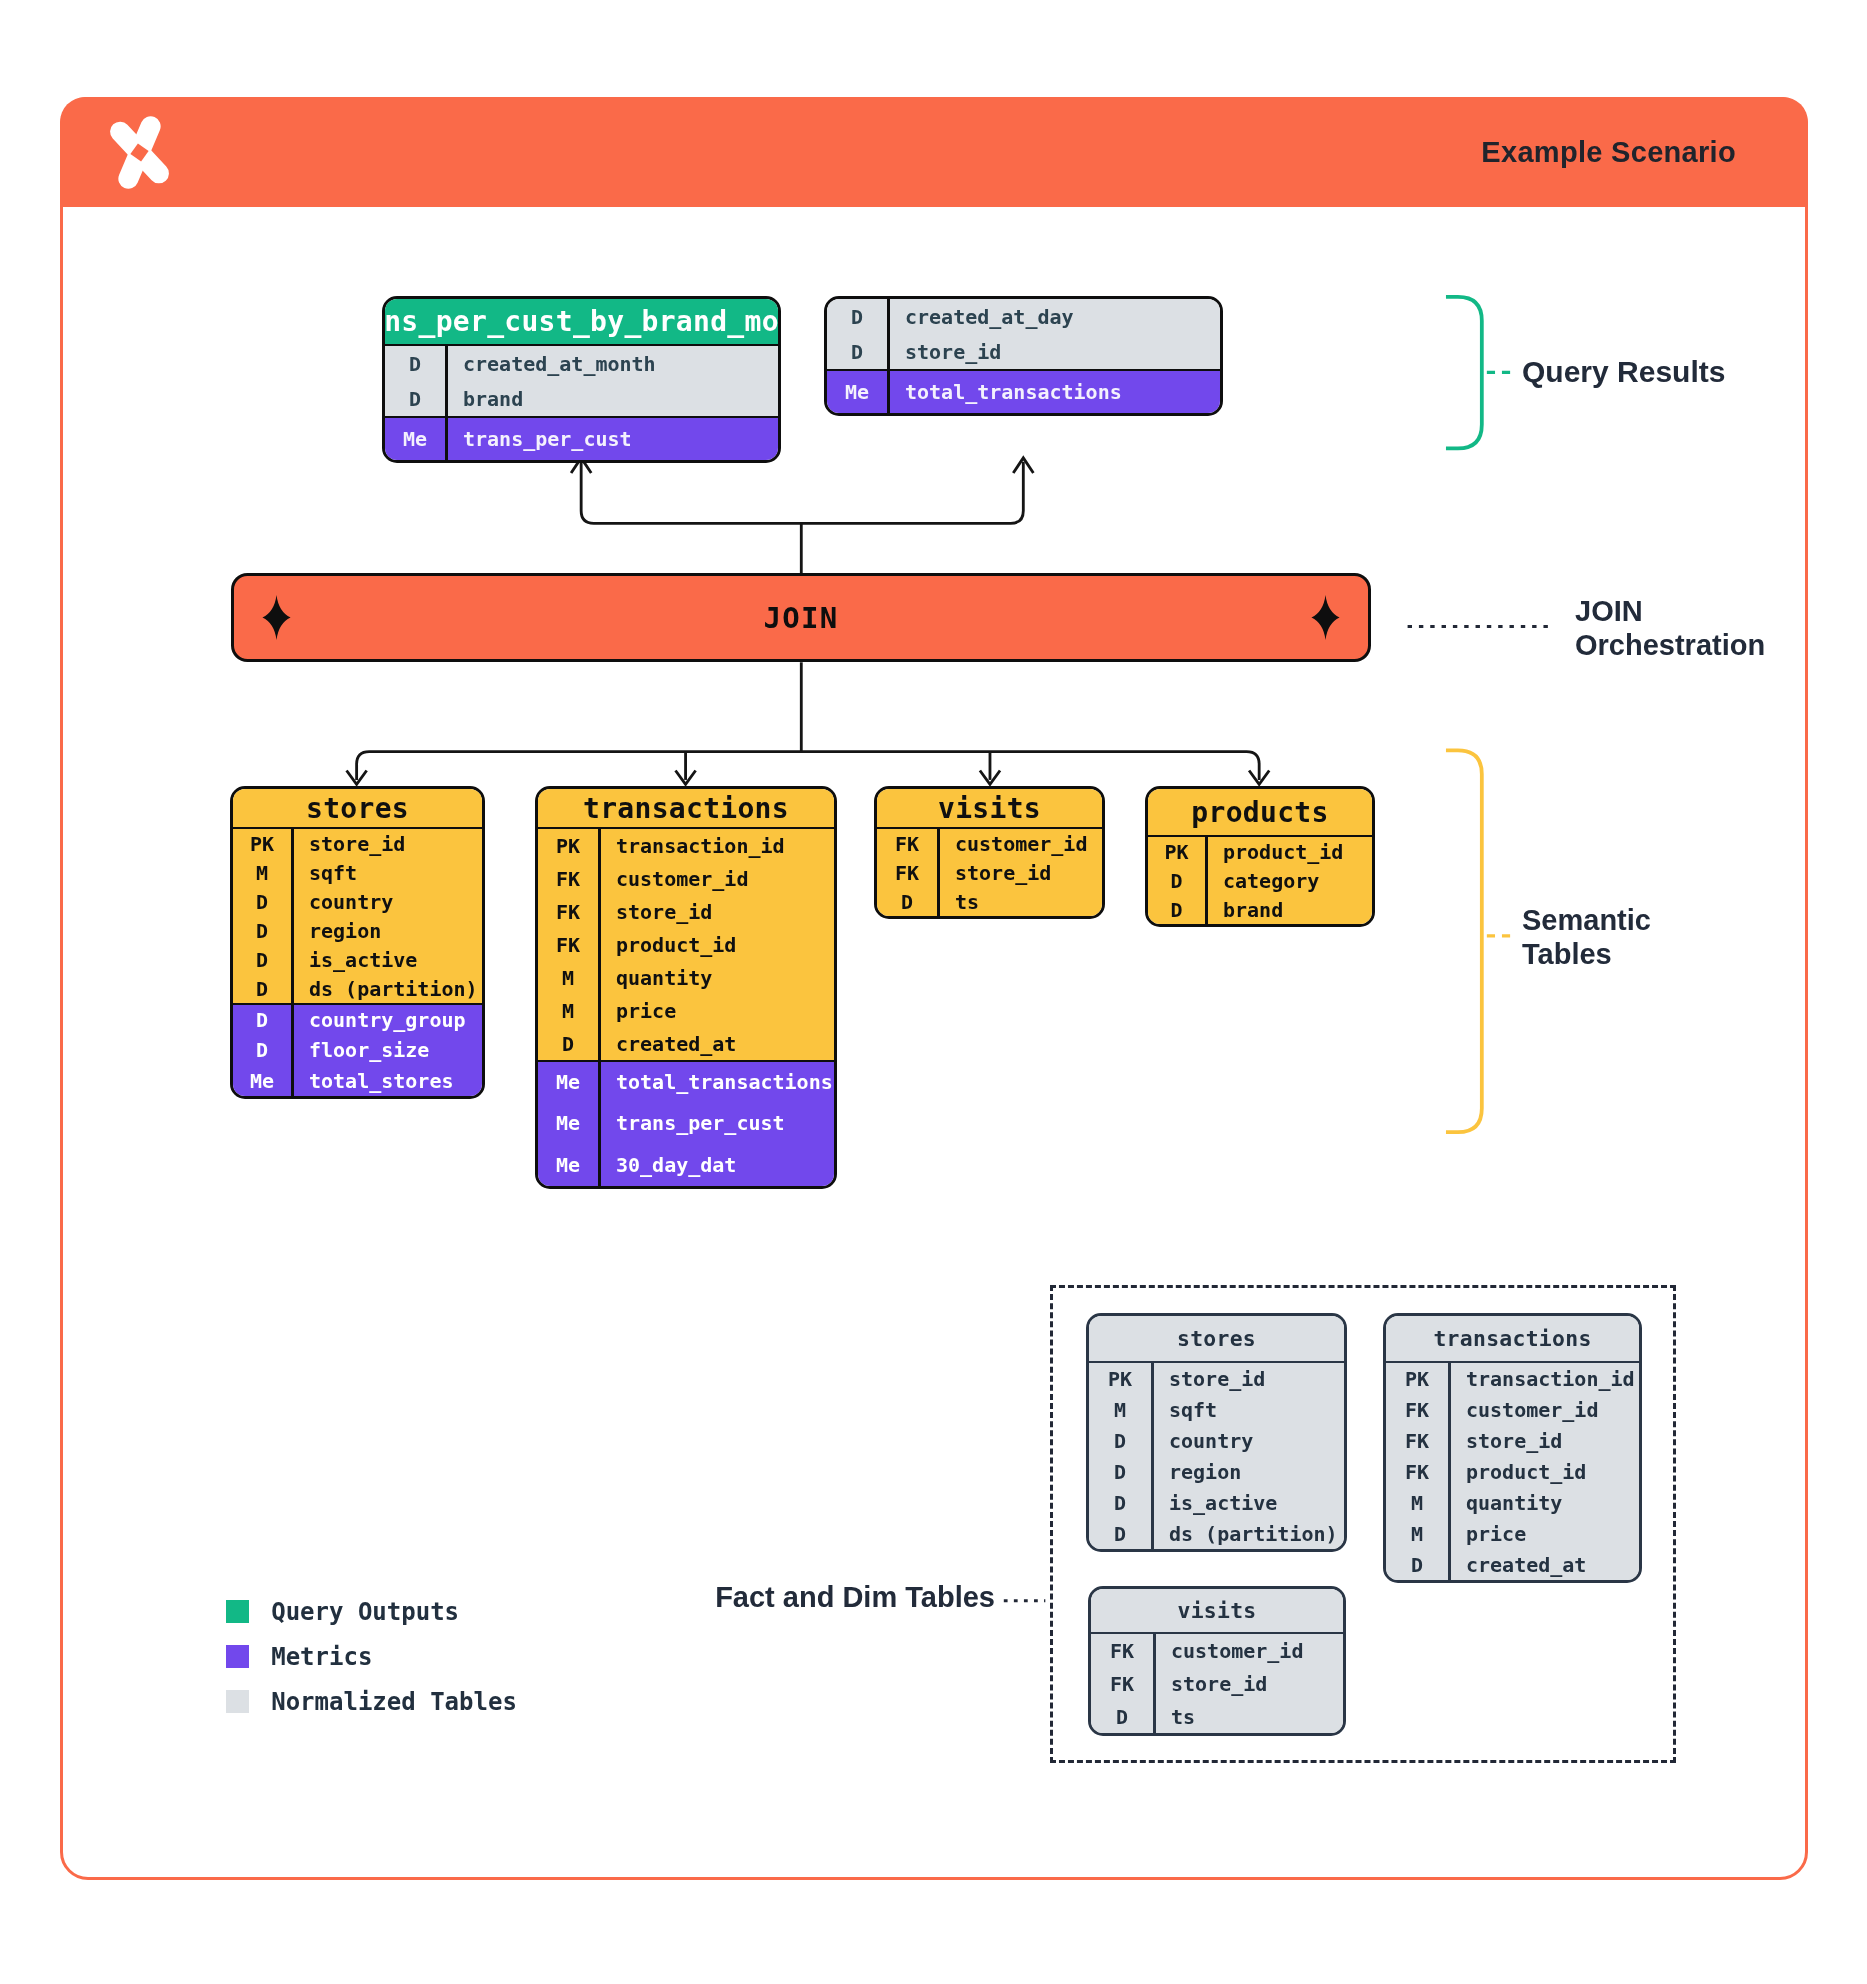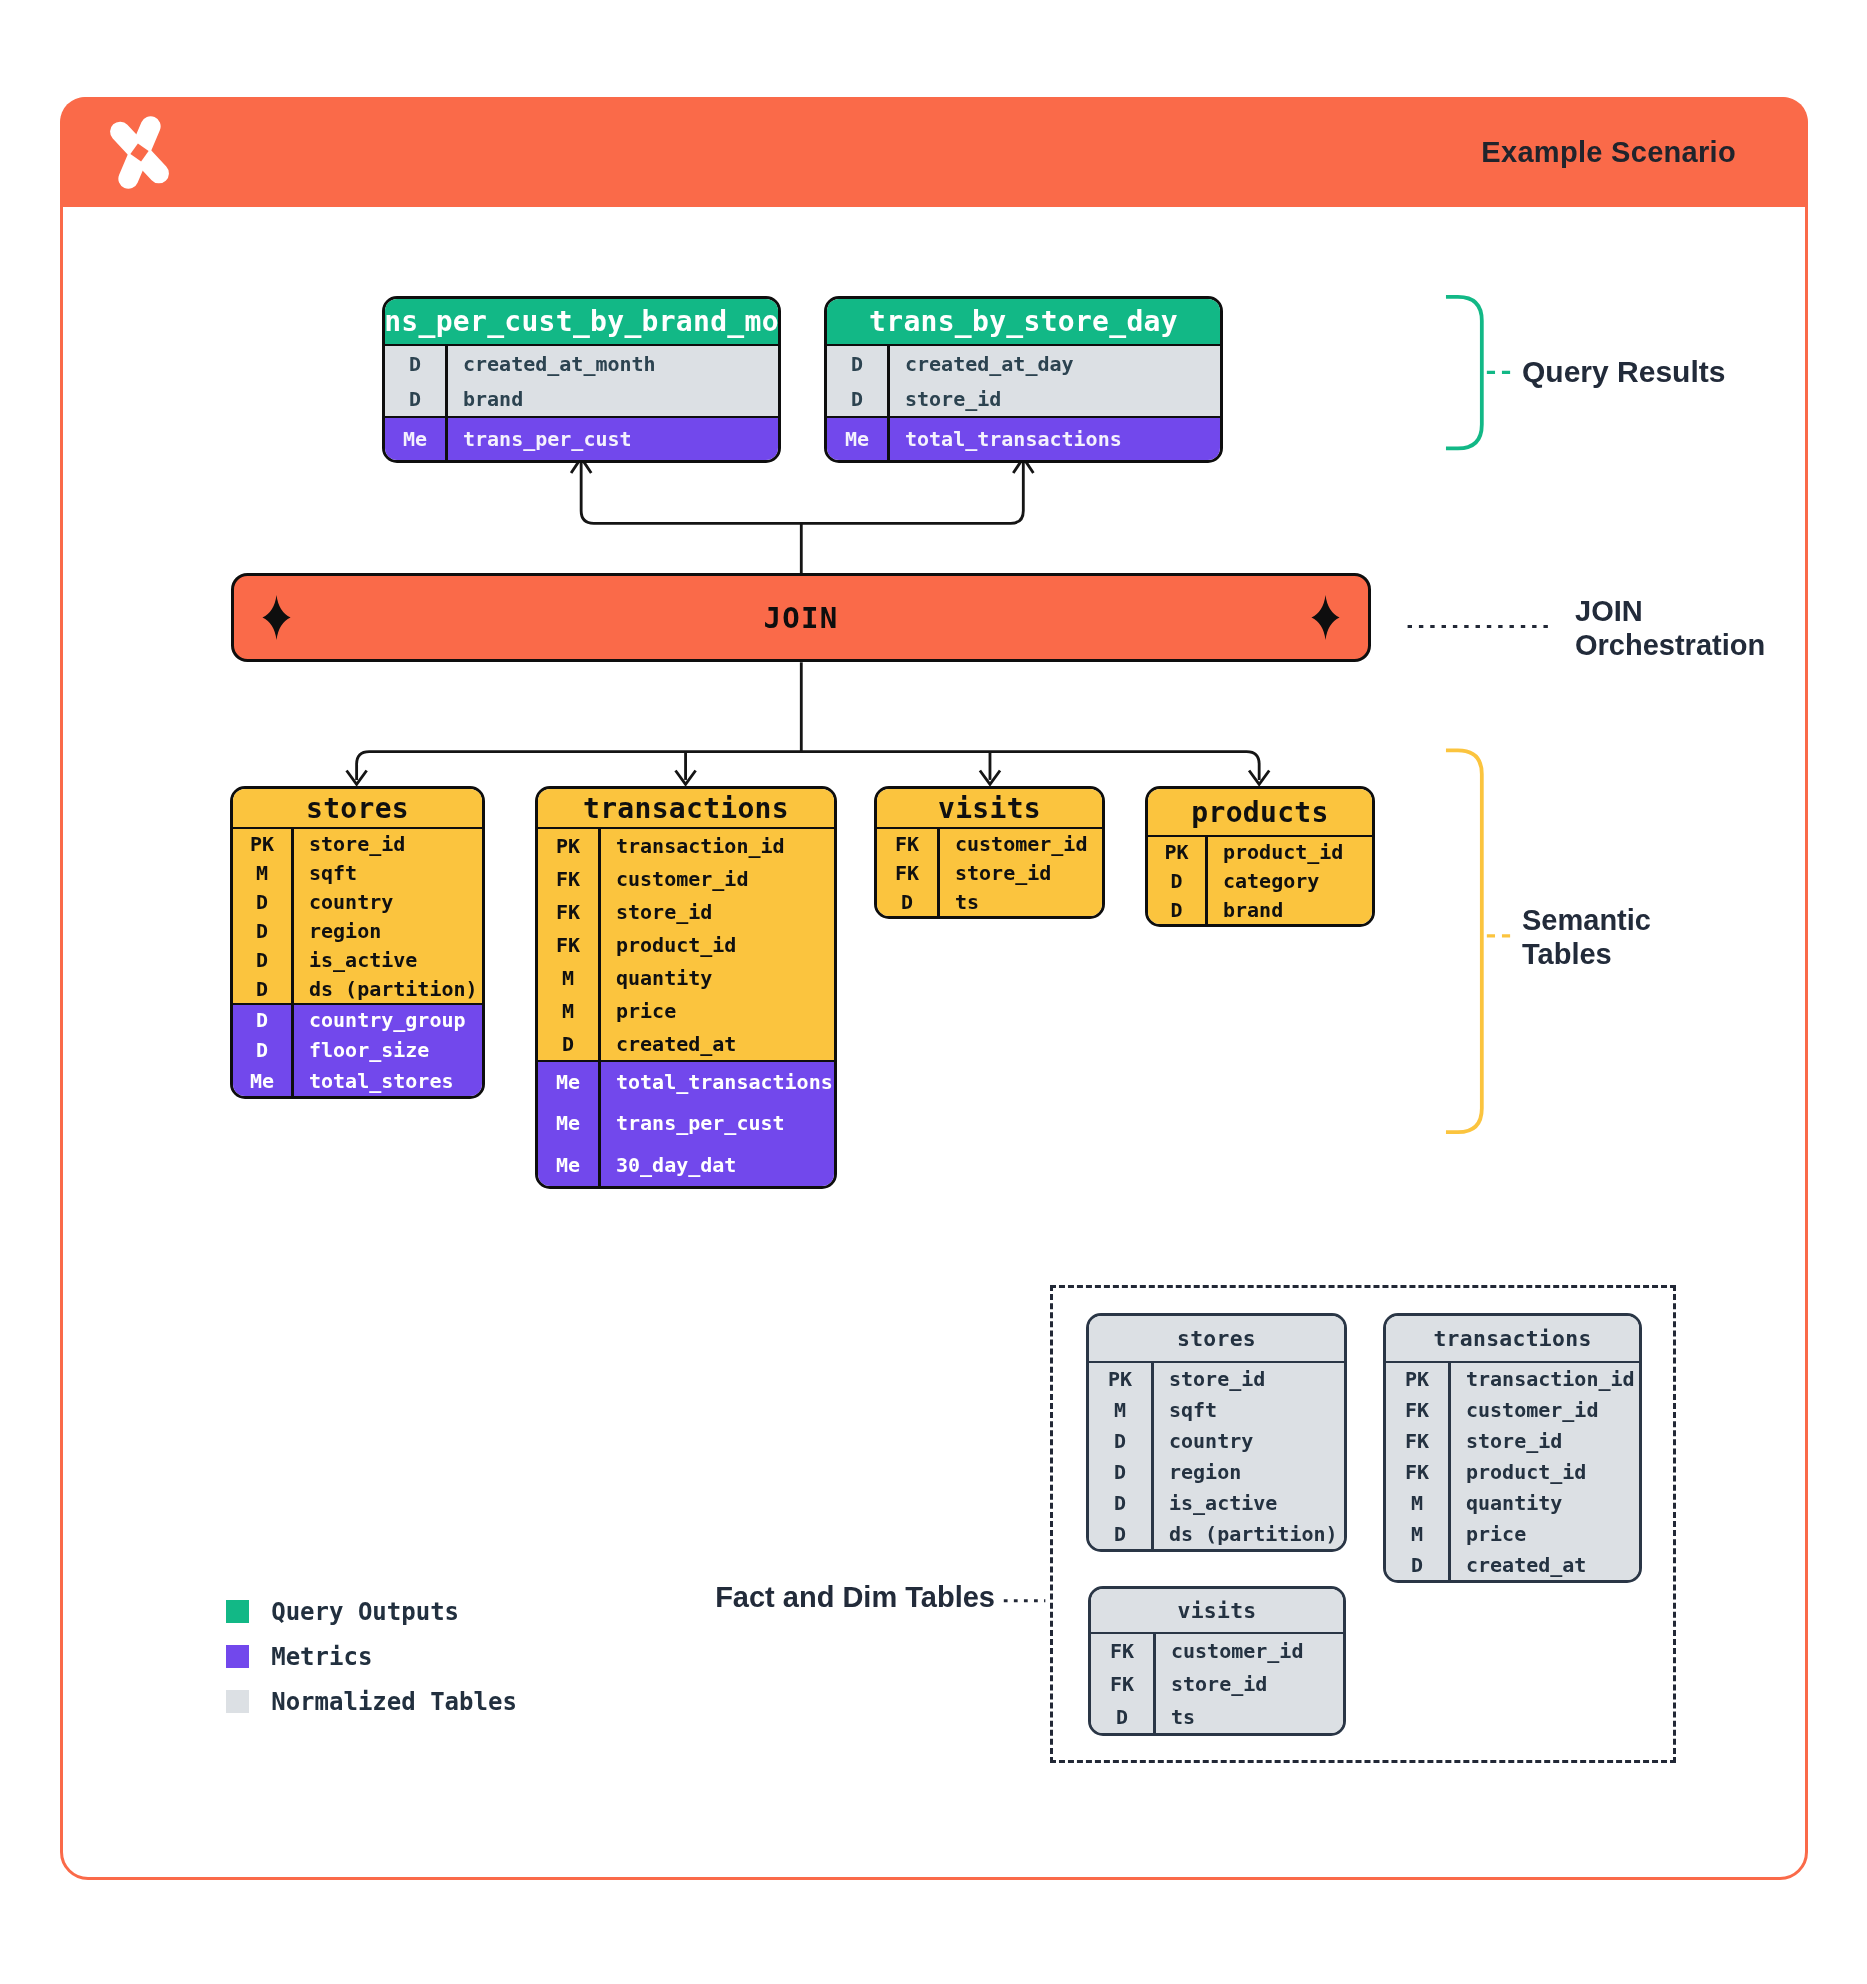--- a/index.html
+++ b/index.html
@@ -173,21 +173,20 @@
           <span class="rfield">brand</span>
         </div>
         <div class="trow metric sec-start" style="height: 44px;">
           <span class="rkey" style="width: 60px;">Me</span>
           <span class="rfield">trans_per_cust</span>
         </div>
         <div class="vline" style="left: 60px;"></div>
       </div>
     </div>
     <div class="dtable kind-result" style="left: 824px; top: 296px; width: 399px;">
-      <div class="thead" style="height: 47px;">trans_by_store_day</div>
       <div class="tbody">
         <div class="trow dim" style="height: 35px;">
           <span class="rkey" style="width: 60px;">D</span>
           <span class="rfield">created_at_day</span>
         </div>
         <div class="trow dim" style="height: 35px;">
           <span class="rkey" style="width: 60px;">D</span>
           <span class="rfield">store_id</span>
         </div>
         <div class="trow metric sec-start" style="height: 44px;">

